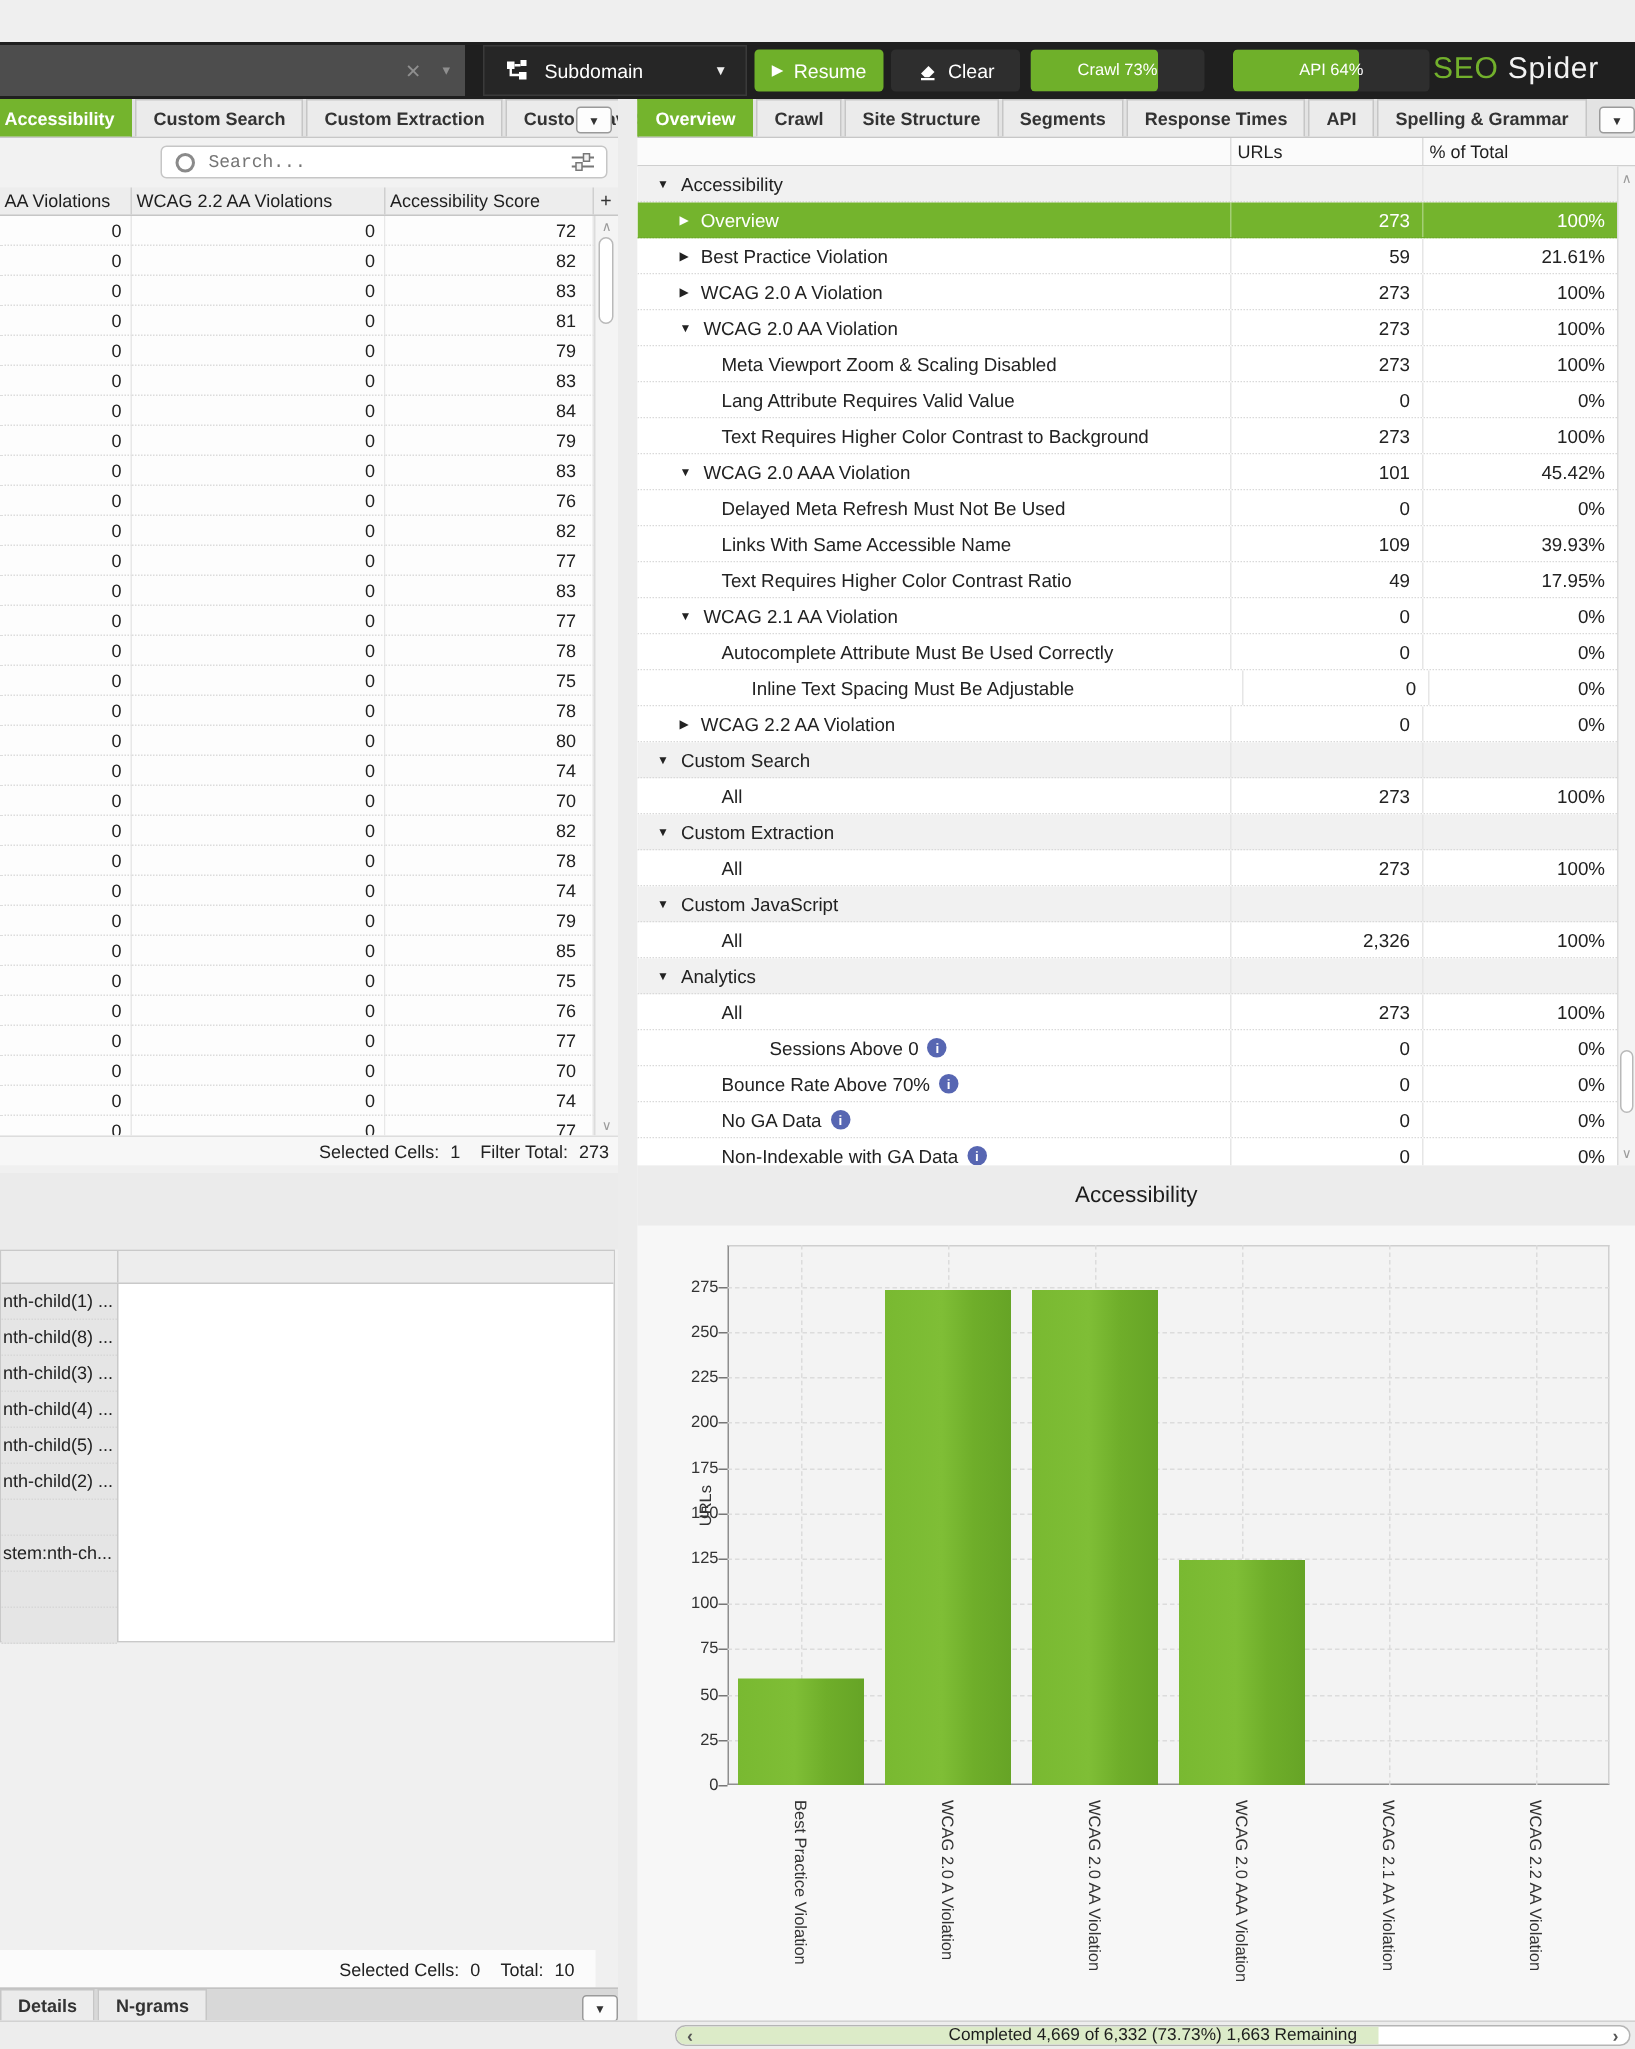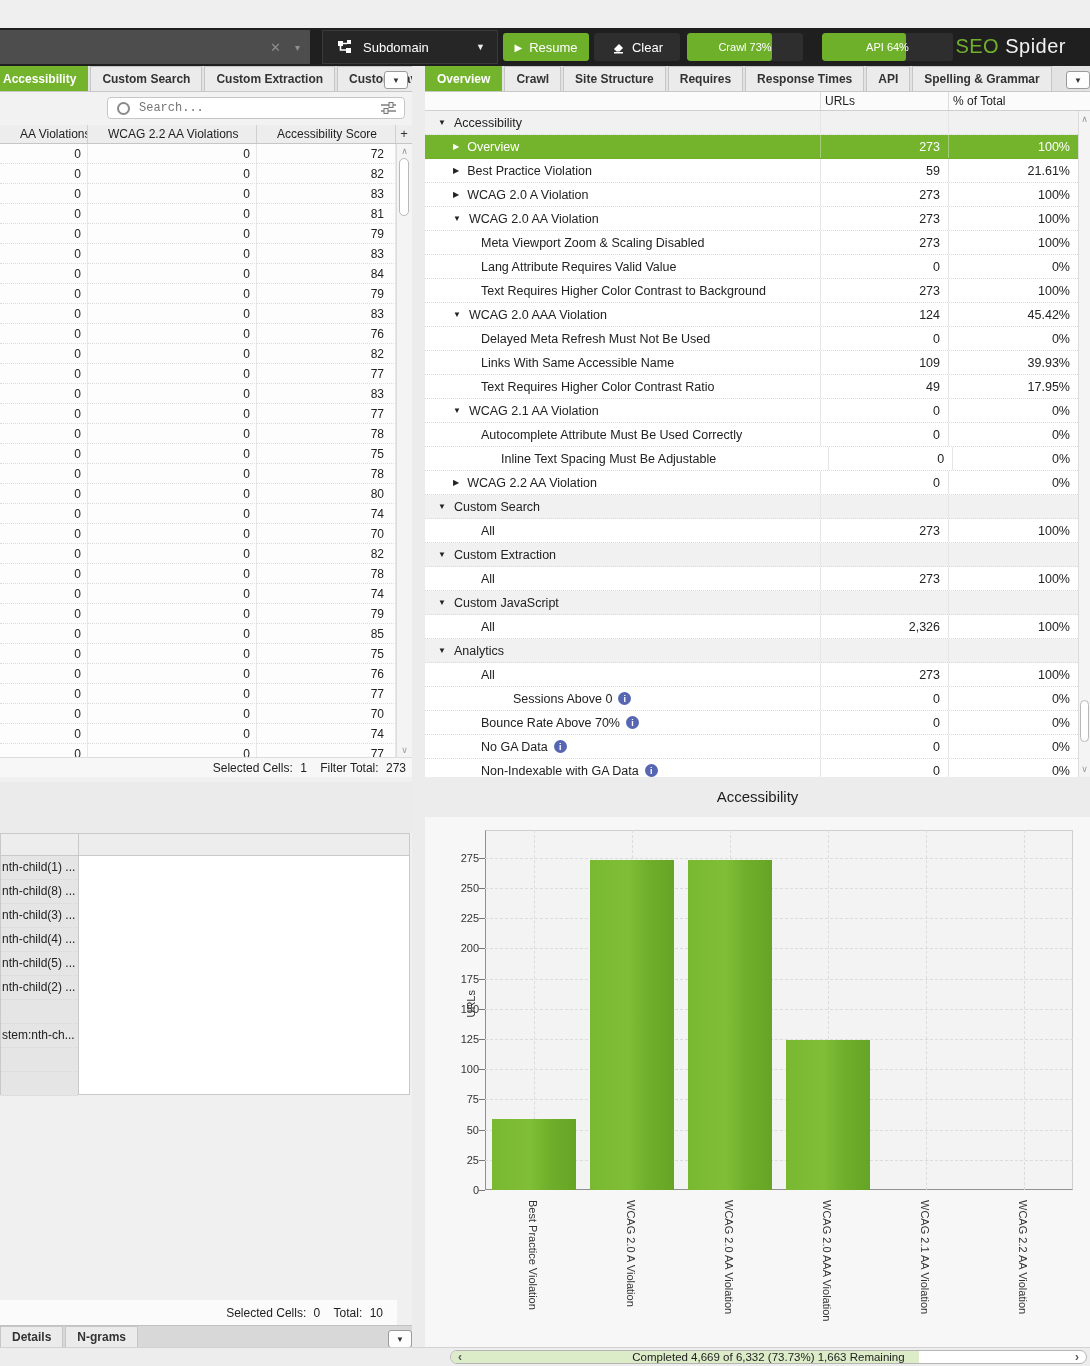--- a/index.html
+++ b/index.html
@@ -52,21 +52,21 @@
   #searchbox{position:absolute;left:107px;top:5px;width:298px;height:22px;background:#fff;
              border:1px solid #c6c6c6;border-radius:4px;box-sizing:border-box;display:flex;align-items:center}
   #searchbox .ring{width:9px;height:9px;border:2px solid #8a8a8a;border-radius:50%;margin:0 7px 0 9px}
   #searchbox input{border:none;outline:none;flex:1;font-size:12px;color:#444;background:transparent;
                    font-family:Liberation Mono, monospace}
   #searchbox svg{margin-right:8px}
 
   
   #lheader{left:0;top:125px;width:412px;height:19px;background:#ededed;border-bottom:1px solid #c6c6c6;
            box-sizing:border-box;display:flex;font-size:12px;color:#1e1e1e}
-  .lh{padding:2px 0 0 20px;border-right:1px solid #cfcfcf;box-sizing:border-box;white-space:nowrap;overflow:hidden}
+  .lh{padding:2px 0 0 3px;border-right:1px solid #cfcfcf;box-sizing:border-box;white-space:nowrap;overflow:hidden}
   .lh1{width:88px}.lh2{width:169px}.lh3{width:139px}
   #addcol{width:16px;text-align:center;font-size:13px;color:#333;padding-top:1px}
   #lbody{left:0;top:144px;width:396px;height:613px;overflow:hidden;background:#fff}
   .ltrow{height:20px;display:flex;font-size:12px;box-sizing:border-box}
   .ltd{border-right:1px solid #e8e8e8;border-bottom:1px dotted #dcdcdc;box-sizing:border-box;
        text-align:right;padding:3px 6px 0 0;background:#fdfdfd}
   .ltd1{width:88px}.ltd2{width:169px}.ltd3{width:139px;padding-right:11px}
   .vscroll{background:#f4f4f4;border-left:1px solid #dcdcdc;box-sizing:border-box}
   #lscroll{left:396px;top:144px;width:16px;height:613px}
   .sthumb{position:absolute;left:2px;width:10px;background:#fff;border:1px solid #b9b9b9;border-radius:5px;box-sizing:border-box}
@@ -387,21 +387,21 @@
   <span class="slabel">Filter Total:</span>
   <b>273</b>
 </div>
 
 <div class="abs" id="divider"></div>
 
 <div class="abs tabstrip" id="rtabs">
     <div class="tab active">Overview</div>
     <div class="tab">Crawl</div>
     <div class="tab">Site Structure</div>
-    <div class="tab">Requires</div>
+    <div class="tab">Segments</div>
     <div class="tab">Response Times</div>
     <div class="tab">API</div>
     <div class="tab">Spelling &amp; Grammar</div>
   <div class="combo">
     <span>▼</span>
   </div>
 </div>
 
 <div class="abs" id="rheader">
   <div class="sp"></div>
@@ -468,21 +468,21 @@
         <span>Text Requires Higher Color Contrast to Background</span>
       </div>
       <div class="tval tu">273</div>
       <div class="tval tp">100%</div>
     </div>
     <div class="trow">
       <div class="tname" style="padding-left: 28px;">
         <div class="tarrow" style="display: inline;">▼</div>
         <span>WCAG 2.0 AAA Violation</span>
       </div>
-      <div class="tval tu">124</div>
+      <div class="tval tu">101</div>
       <div class="tval tp">45.42%</div>
     </div>
     <div class="trow">
       <div class="tname" style="padding-left: 56px;">
         <span>Delayed Meta Refresh Must Not Be Used</span>
       </div>
       <div class="tval tu">0</div>
       <div class="tval tp">0%</div>
     </div>
     <div class="trow">

